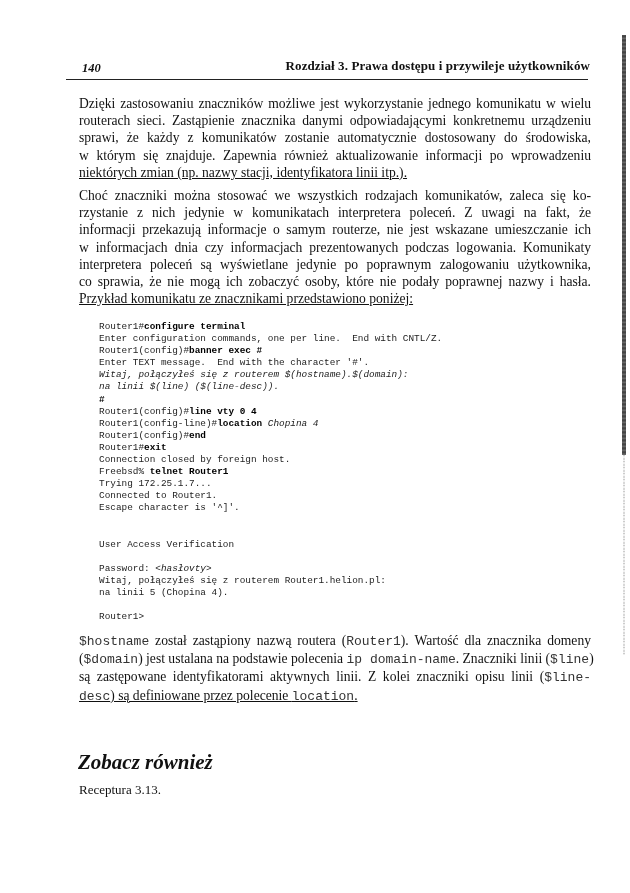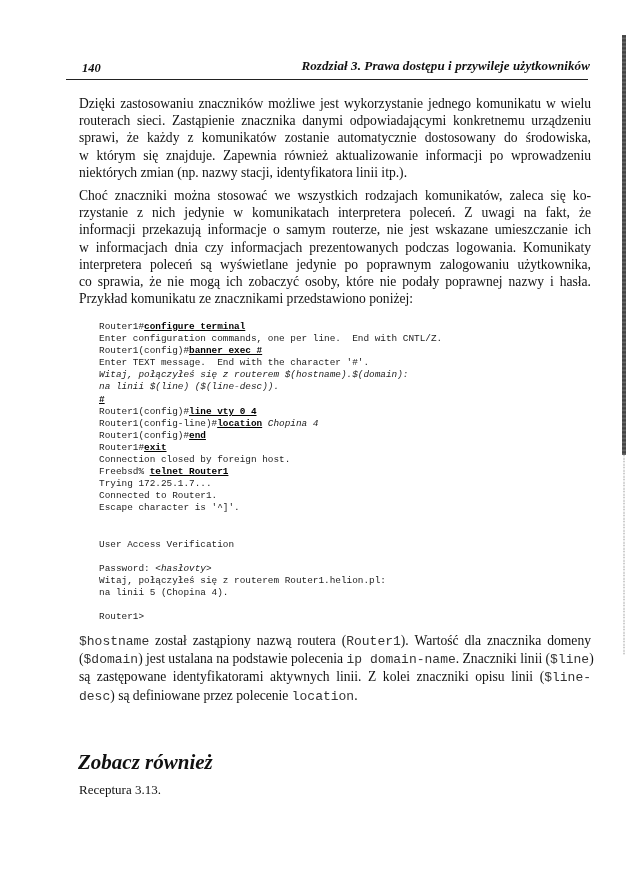--- a/index.html
+++ b/index.html
@@ -2,31 +2,31 @@
 <html><head>
 <meta charset="utf-8">
 <style>
   html, body { margin: 0; padding: 0; background: #ffffff; }
   body { width: 630px; height: 893px; position: relative; overflow: hidden;
          font-family: "Liberation Serif", "DejaVu Serif", serif; color: #111; }
   .page { position: absolute; left: 0; top: 0; width: 630px; height: 893px; background: #fff; }
 
   .running-head { position: absolute; left: 66px; top: 58px; width: 524px; height: 20px; }
   .page-number { position: absolute; left: 0; top: 3px; font-style: italic; font-weight: bold; font-size: 12.5px; margin-left: 16px; }
-  .chapter-title { position: absolute; right: 0; top: 0; font-style: italic; font-weight: bold; font-size: 13px; letter-spacing: 0.1px; }
+  .chapter-title { position: absolute; right: 0; top: 0; font-weight: bold; font-size: 13px; letter-spacing: 0.1px; }
   .head-rule { position: absolute; left: 66px; top: 79px; width: 522px; height: 1px; background: #222; }
 
   .para { position: absolute; left: 79px; width: 512px; font-size: 13.6px; line-height: 17.2px; text-align: justify; margin: 0; }
   .para .ln { display: block; white-space: nowrap; text-align-last: justify; }
-  .para .ln.last { text-align-last: left; }
+  .para .ln.last { text-align-last: left; text-decoration: underline; }
   .mono-inline { font-family: "Liberation Mono", "DejaVu Sans Mono", monospace; font-size: 13px; color: #333; }
 
   .code-block { position: absolute; left: 99px; top: 321px; font-family: "Liberation Mono", "DejaVu Sans Mono", monospace; font-size: 9.4px; line-height: 12.1px; color: #222; margin: 0; }
   .code-block .cl { display: block; white-space: pre; height: 12.1px; }
-  .code-block b { font-weight: bold; color: #000; text-decoration: underline; }
+  .code-block b { font-weight: bold; color: #000; }
   .code-block i { font-style: italic; }
 
   .section-heading { position: absolute; left: 78px; top: 750px; font-style: italic; font-weight: bold; font-size: 21px; margin: 0; }
   .see-also { position: absolute; left: 79px; top: 782px; font-size: 13px; }
 
   .scan-edge { position: absolute; left: 622px; top: 35px; width: 4px; height: 420px;
     background: repeating-linear-gradient(180deg, #333 0px, #666 1px, #222 2px, #888 3px, #444 4px); }
   .scan-edge-faint { position: absolute; left: 623px; top: 455px; width: 2px; height: 200px;
     background: repeating-linear-gradient(180deg, #bbb 0px, #fff 2px, #ccc 4px, #fff 6px); }
 </style>

